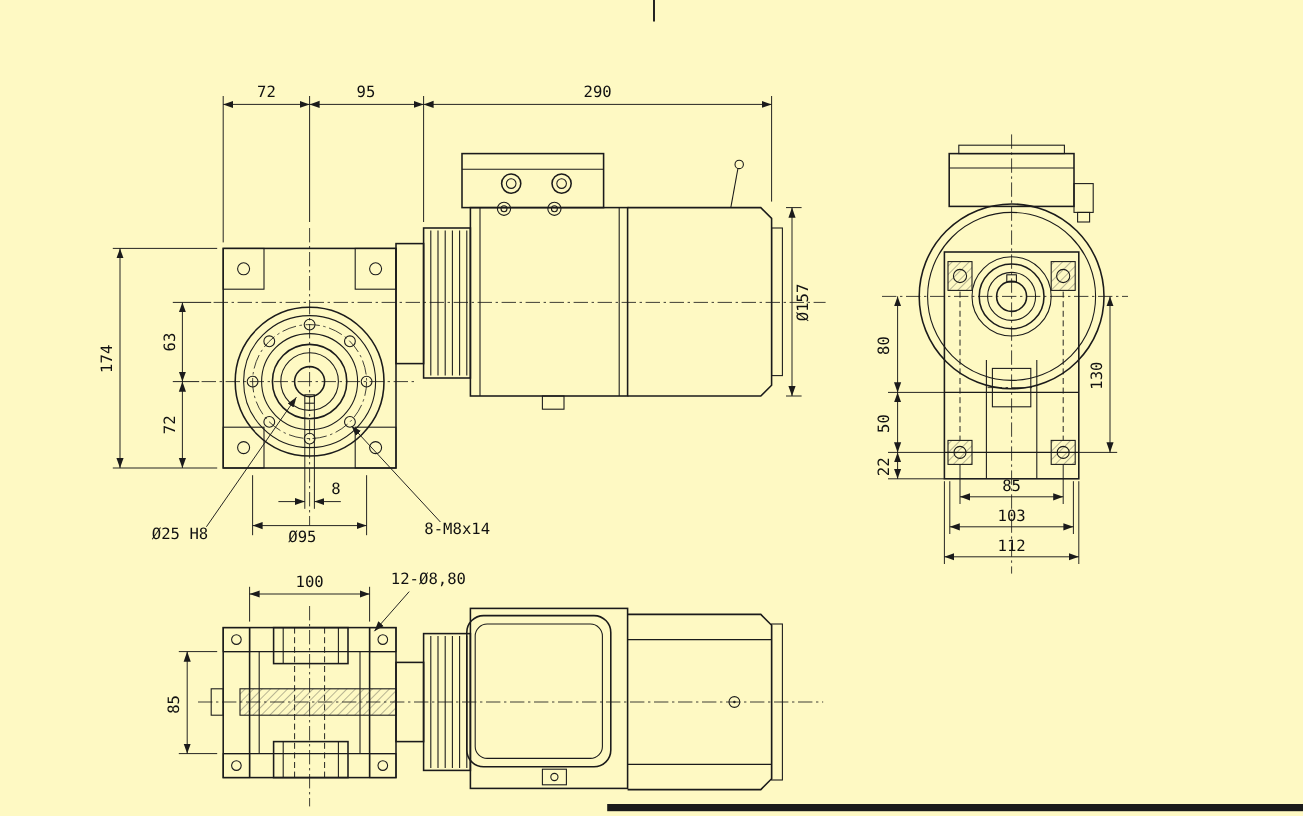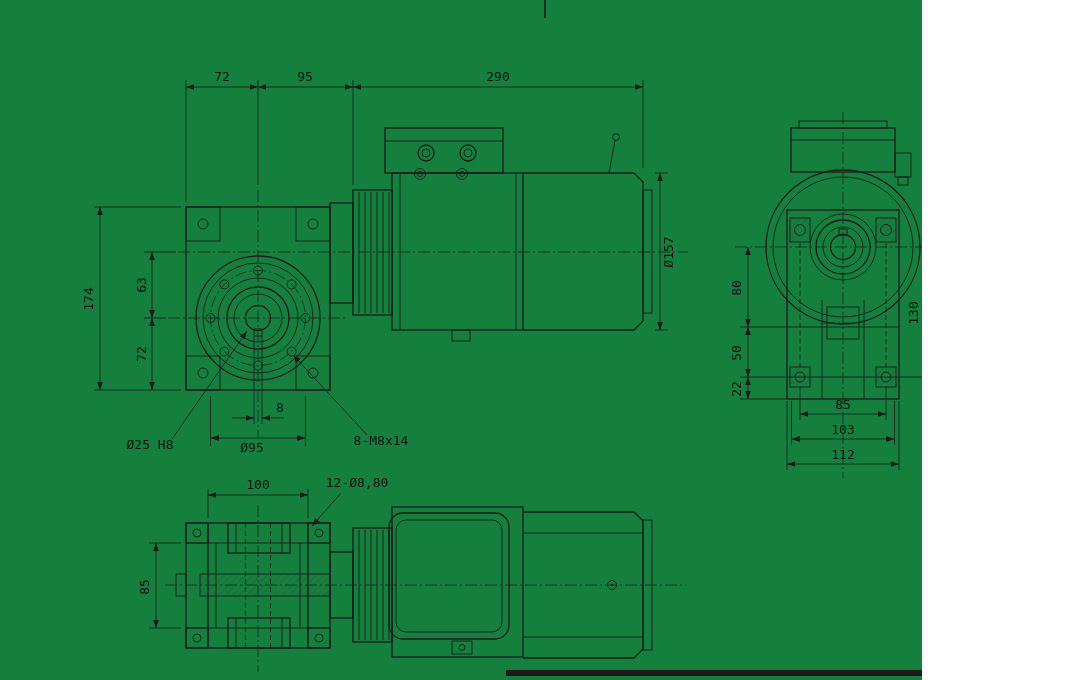--- a/index.html
+++ b/index.html
@@ -1,16 +1,16 @@
 <!DOCTYPE html>
 <html><head>
 <meta charset="utf-8">
 <style>
   html,body { margin:0; padding:0; background:#ffffff; }
-  .canvas { position:relative; width:922px; height:680px; background:#15803d; overflow:hidden; }
+  .canvas { position:relative; width:1086px; height:680px; background:#fef9c3; overflow:hidden; }
   svg { display:block; }
   
   .ol  { stroke:#1b1b1b; stroke-width:1.3; fill:none; }   
   .ol2 { stroke:#1b1b1b; stroke-width:0.9; fill:none; }   
   .dim { stroke:#1b1b1b; stroke-width:0.8; fill:none; }   
   .cl  { stroke:#1b1b1b; stroke-width:0.7; fill:none; stroke-dasharray:12 3 2 3; } 
   .hid { stroke:#1b1b1b; stroke-width:0.8; fill:none; stroke-dasharray:5 3; }      
   .pad { stroke:#1b1b1b; stroke-width:0.9; fill:url(#hatch); }
   text { font-family:"DejaVu Sans Mono", monospace; font-size:13px; fill:#111; }
   .dimtext { text-anchor:middle; }

